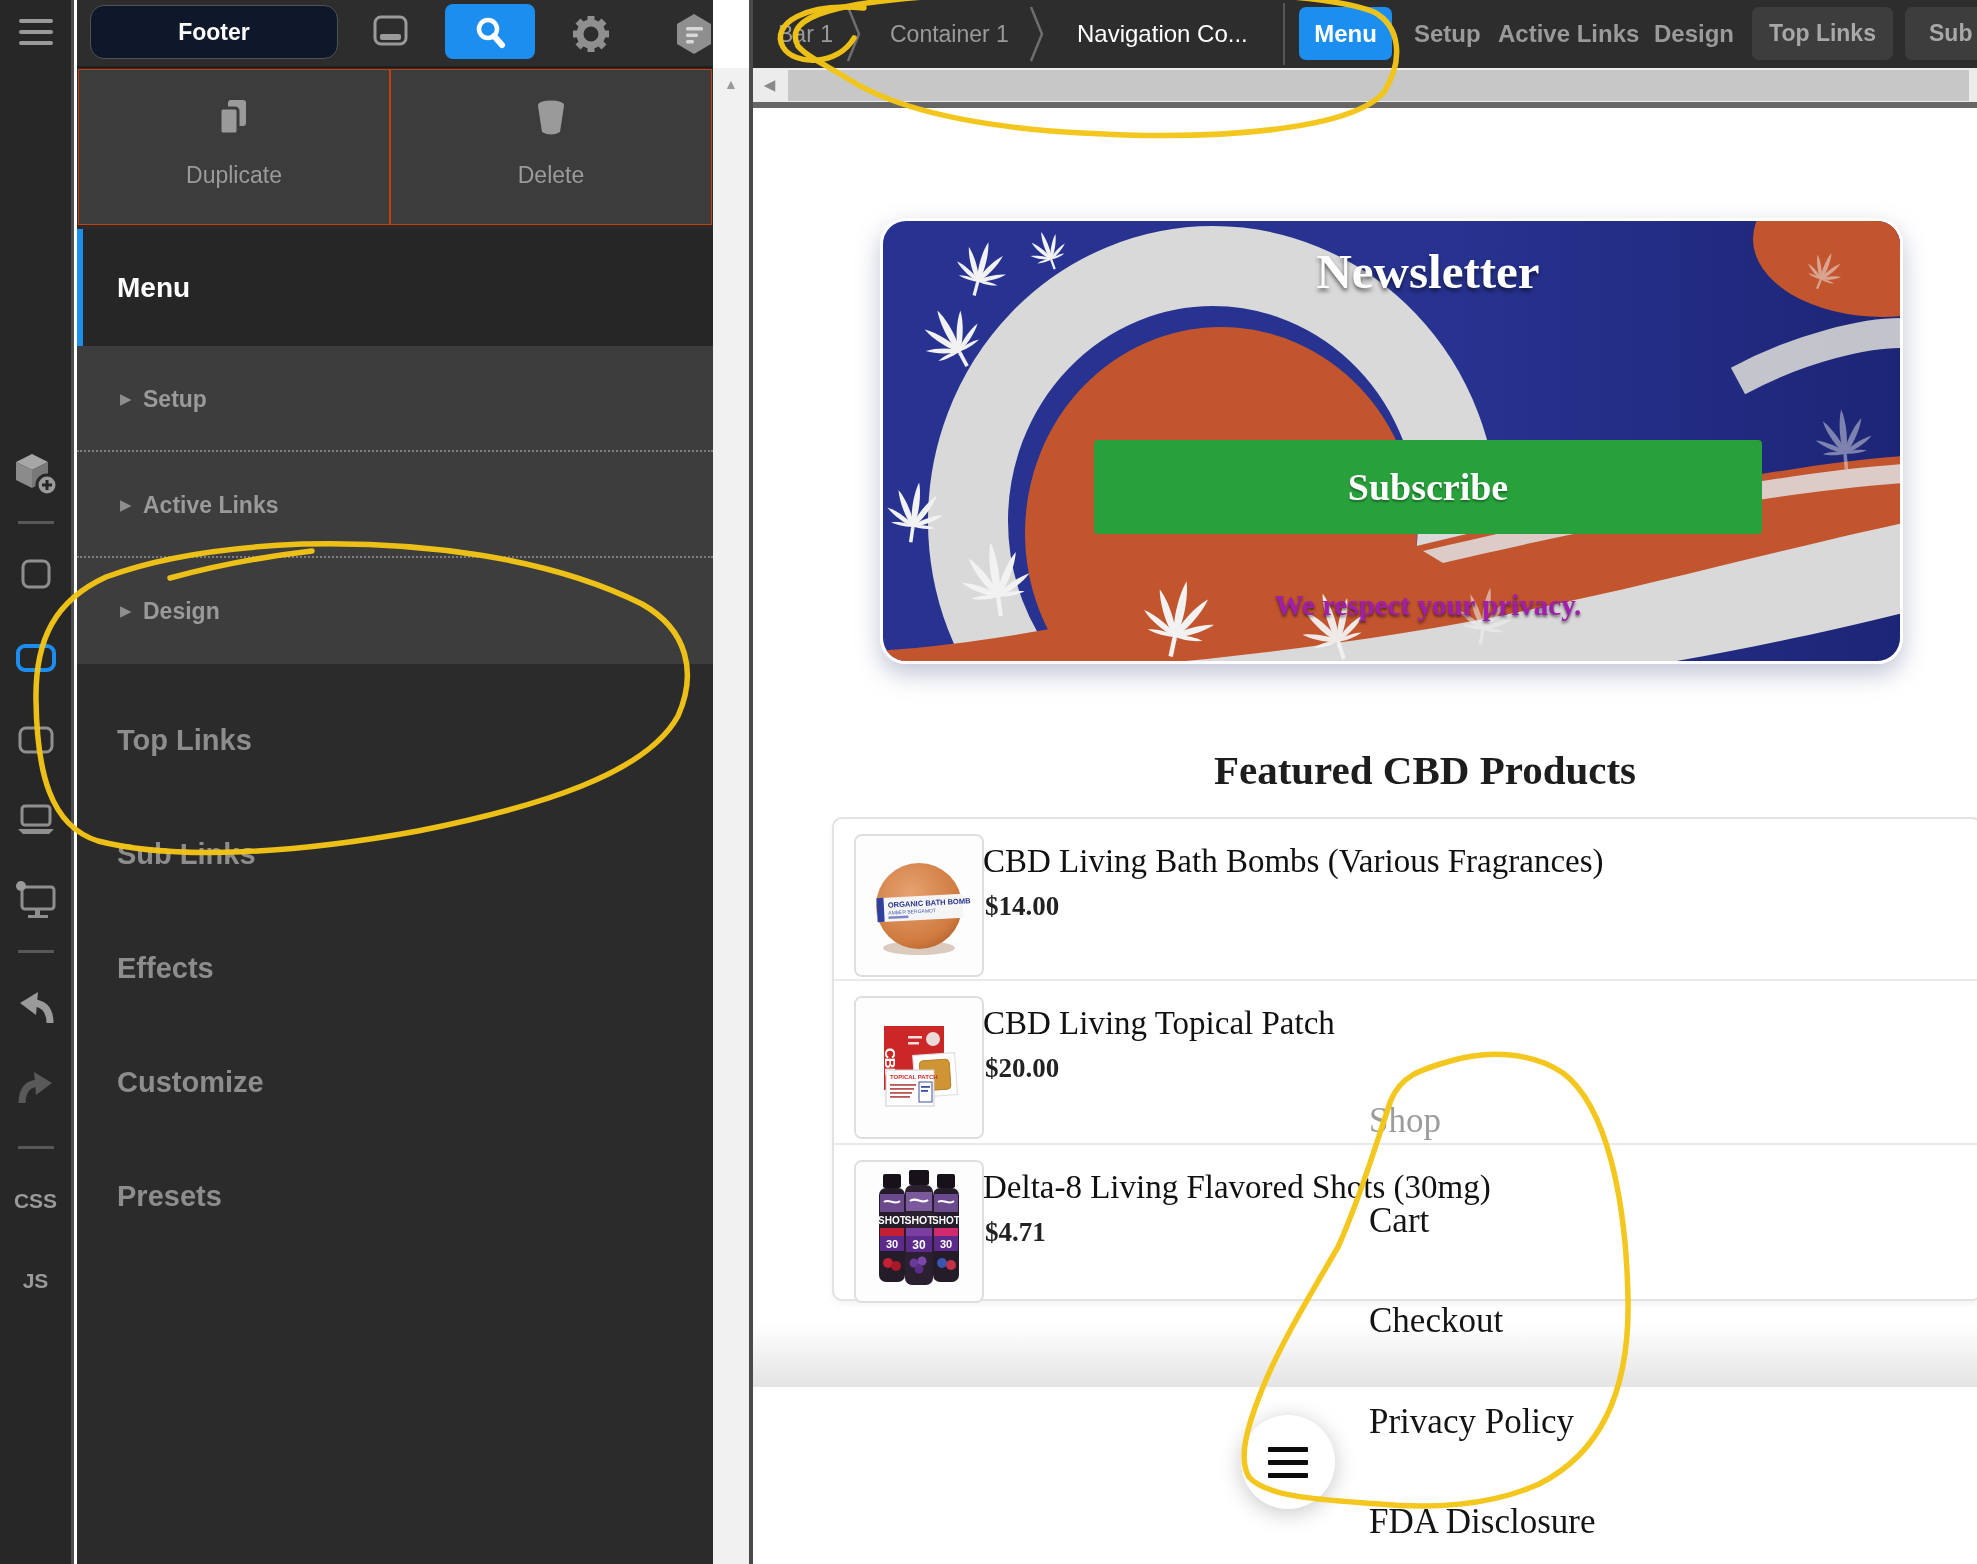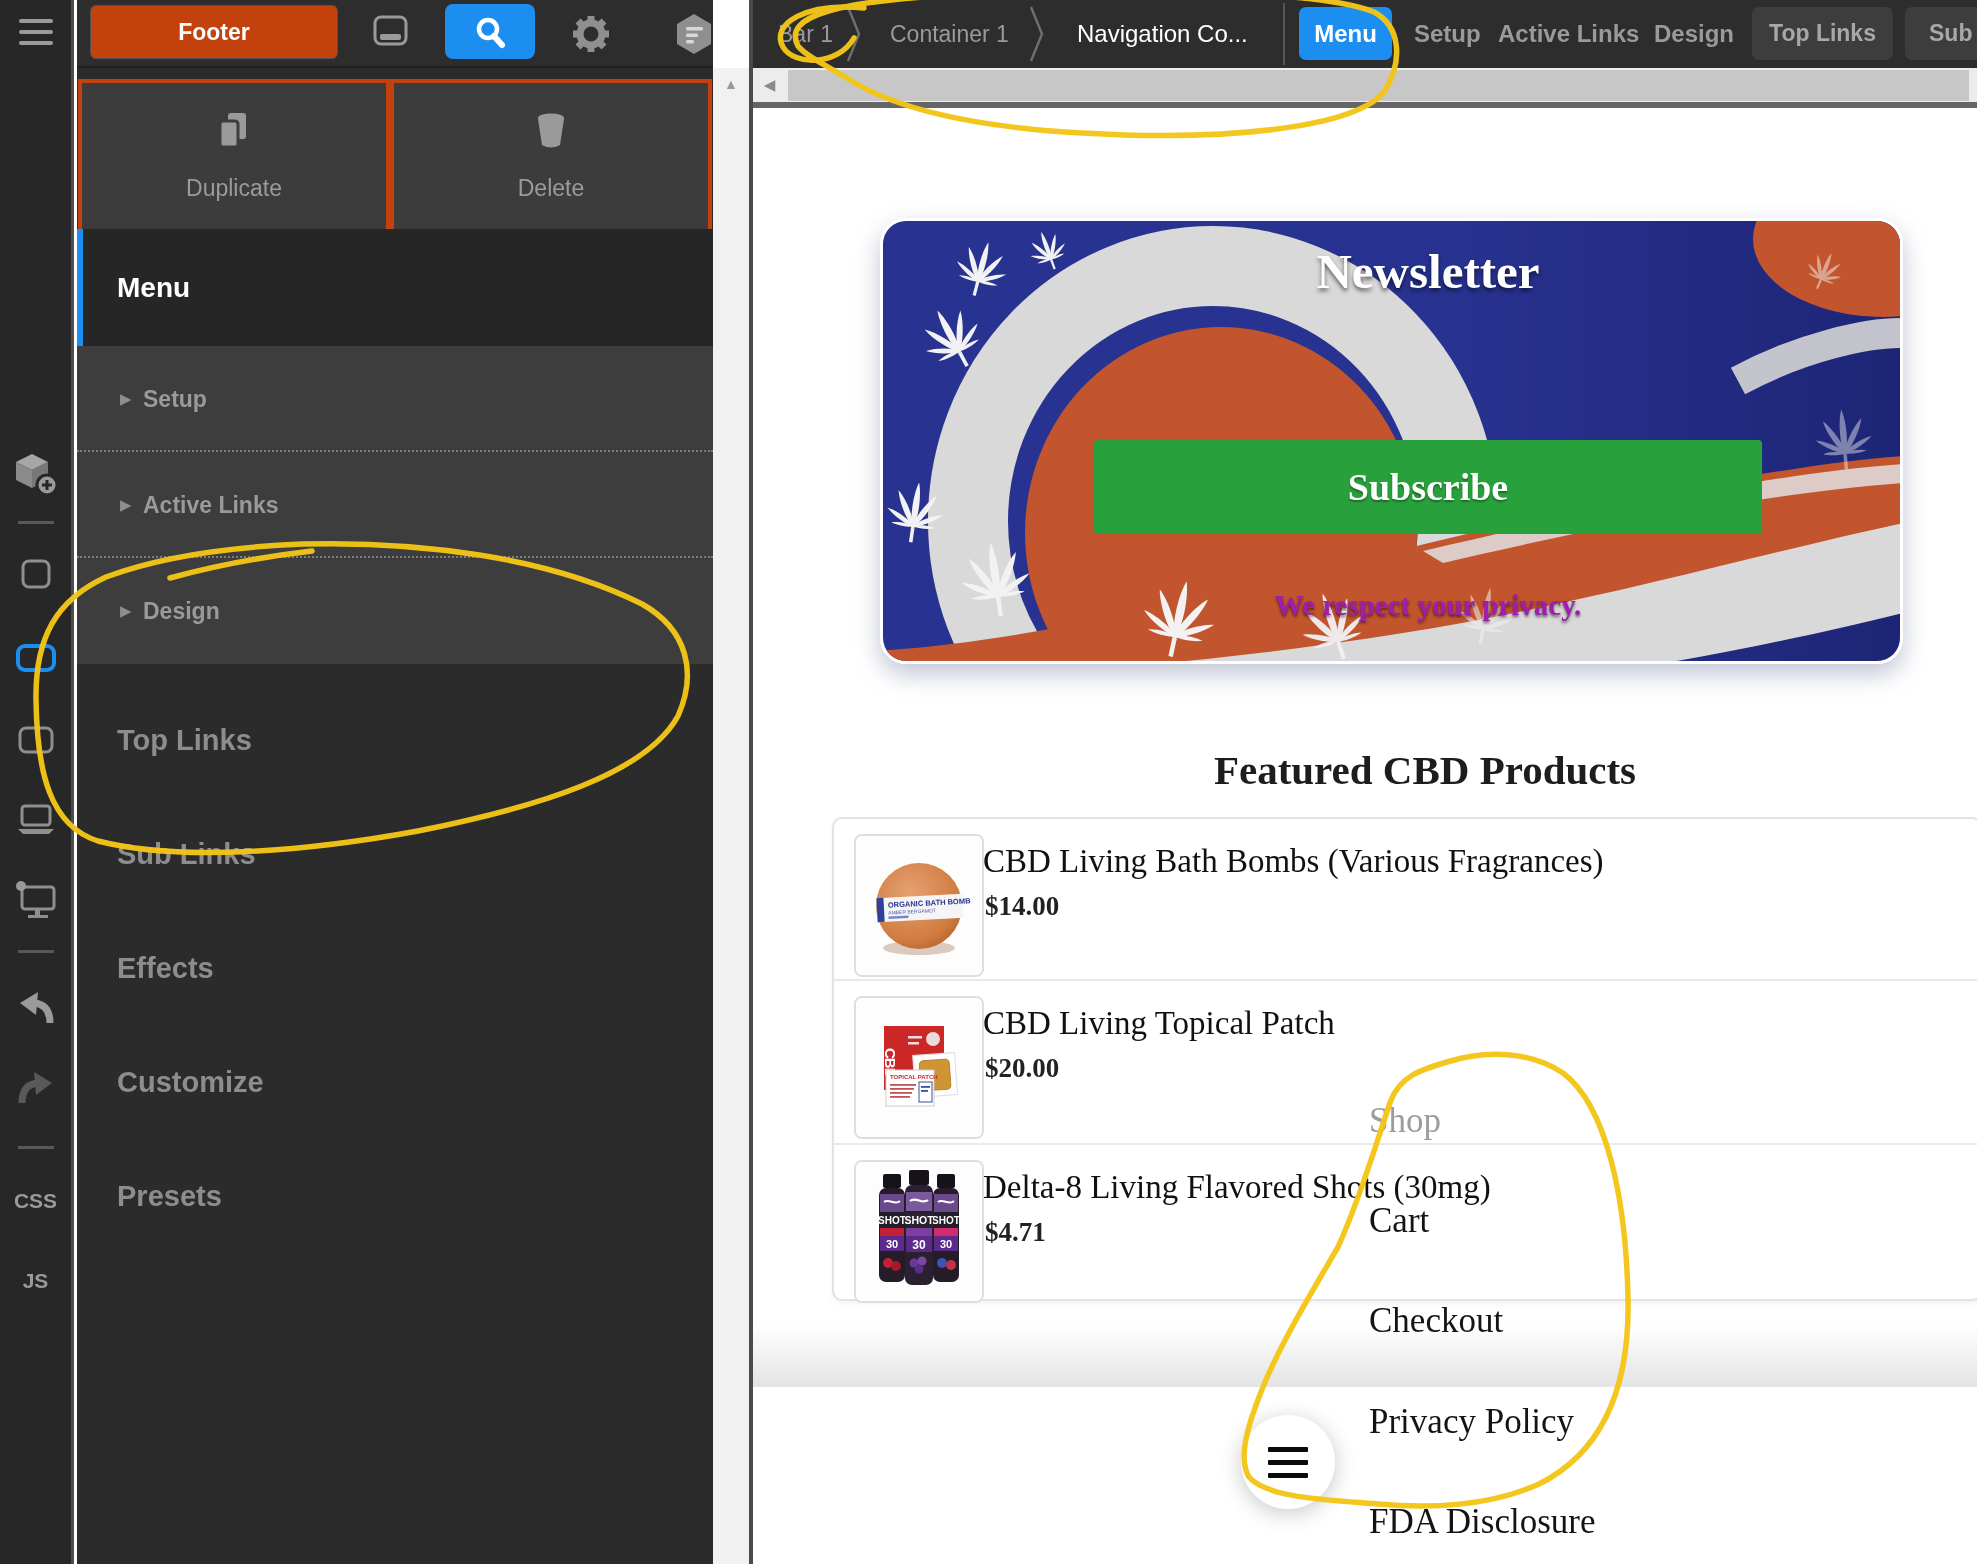--- a/index.html
+++ b/index.html
@@ -7,27 +7,27 @@
        font-family:"Liberation Sans",sans-serif;-webkit-font-smoothing:antialiased;}
   .abs{position:absolute;}
   
   .iconcol{left:0;top:0;width:74px;height:1564px;background:#272727;border-right:3px solid #4d4d4d;box-sizing:border-box;}
   .icol-item{position:absolute;left:0;width:71px;display:flex;justify-content:center;align-items:center;background:none;border:none;padding:0;cursor:pointer;}
   .icol-div{position:absolute;left:18px;width:36px;height:3px;background:#585858;}
   .icol-text{position:absolute;left:0;width:71px;text-align:center;font-weight:bold;font-size:21px;color:#9a9a9a;}
   
   .sidebar{left:77px;top:0;width:636px;height:1564px;background:#2b2b2b;}
   .side-top{position:absolute;left:0;top:0;width:636px;height:68px;background:#2d2d2d;border-bottom:2px solid #1f1f1f;box-sizing:border-box;}
-  .footer-btn{position:absolute;left:13px;top:5px;width:246px;height:52px;background:#c2410c;border:1px solid #525252;border-radius:6px;
+  .footer-btn{position:absolute;left:13px;top:5px;width:246px;height:52px;background:#0f172a;border:1px solid #525252;border-radius:14px;
               color:#fff;font-weight:bold;font-size:23px;text-align:center;line-height:52px;cursor:pointer;}
   .tool-ic{position:absolute;top:12px;background:none;border:none;padding:0;cursor:pointer;}
   .search-btn{position:absolute;left:368px;top:4px;width:90px;height:55px;background:#1c8ef0;border:none;border-radius:8px;cursor:pointer;
               display:flex;align-items:center;justify-content:center;}
   .cells{position:absolute;left:0;top:68px;width:636px;height:160px;}
-  .cell{position:absolute;top:11px;height:156px;background:#3c3c3c;border:4px solid #c2410c;box-sizing:border-box;cursor:pointer;padding-left:33px;}
+  .cell{position:absolute;top:1px;height:156px;background:#3c3c3c;border:1px solid #c2410c;box-sizing:border-box;cursor:pointer;padding-left:33px;}
   .cell .clabel{position:absolute;left:0;width:100%;top:92px;text-align:center;color:#9b9b9b;font-size:23px;}
   .cell svg{position:absolute;left:50%;top:26px;transform:translateX(-50%);}
   .menu-row{position:absolute;left:0;top:229px;width:636px;height:117px;background:#262626;border-left:6px solid #1c8ef0;box-sizing:border-box;cursor:pointer;}
   .menu-row .mlabel{position:absolute;left:34px;top:0;line-height:117px;color:#fff;font-size:28px;font-weight:bold;}
   .acc-row{position:absolute;left:0;width:636px;height:106px;background:#3d3d3d;cursor:pointer;}
   .acc-row.dotted{border-bottom:2px dotted #7e7e7e;box-sizing:border-box;}
   .acc-tri{position:absolute;left:43px;top:0;line-height:106px;color:#8e8e8e;font-size:15px;}
   .acc-label{position:absolute;left:66px;top:0;line-height:106px;color:#9a9a9a;font-size:23px;font-weight:bold;}
   .nav-row{position:absolute;left:0;width:636px;height:106px;cursor:pointer;}
   .nav-label{position:absolute;left:40px;top:0;line-height:106px;color:#8d8d8d;font-size:29px;font-weight:600;}

